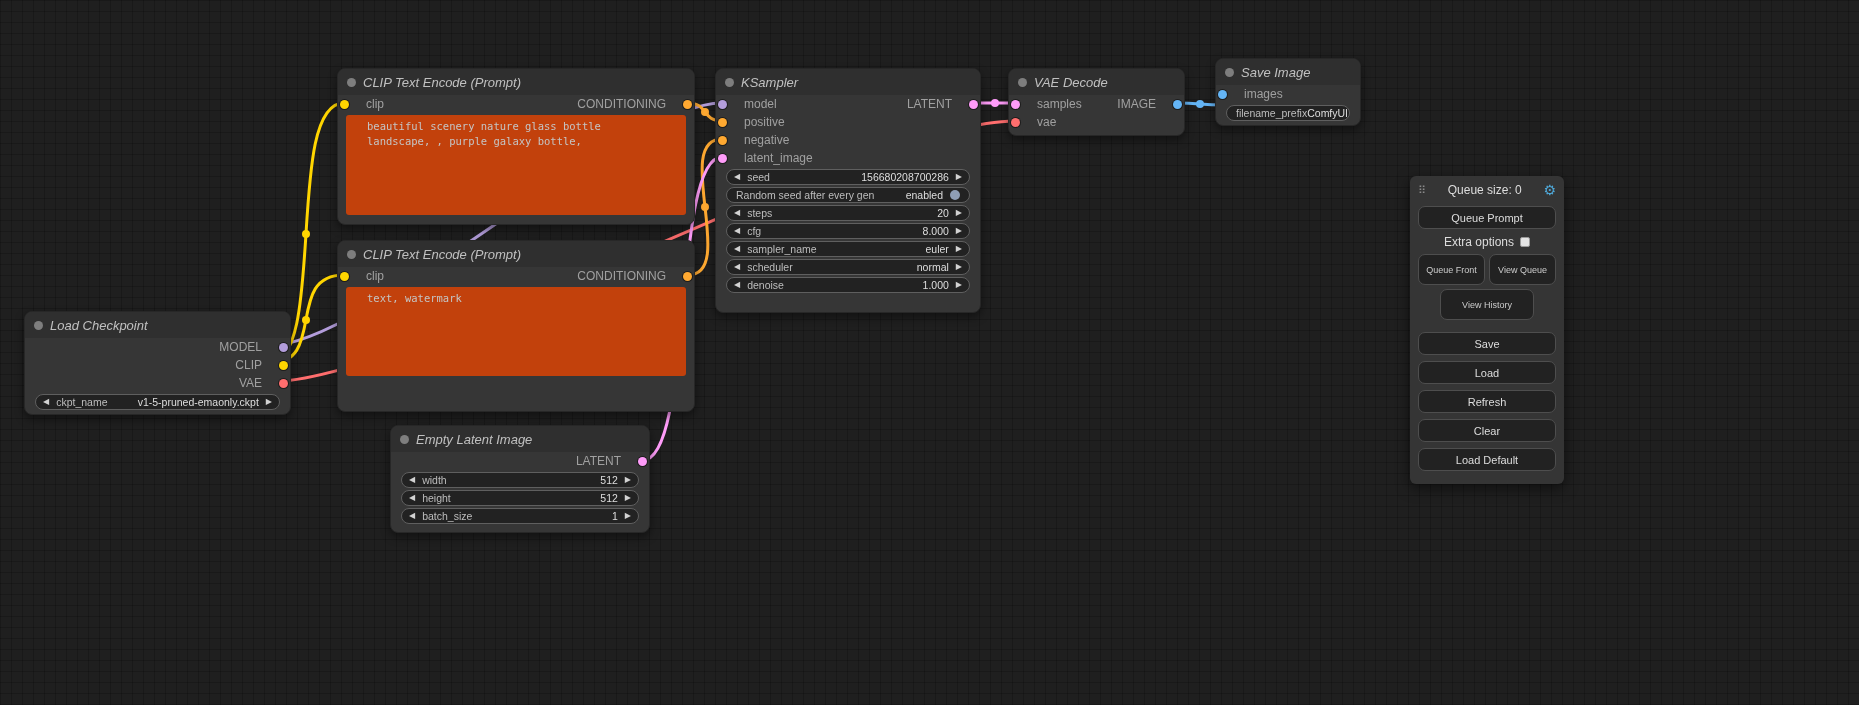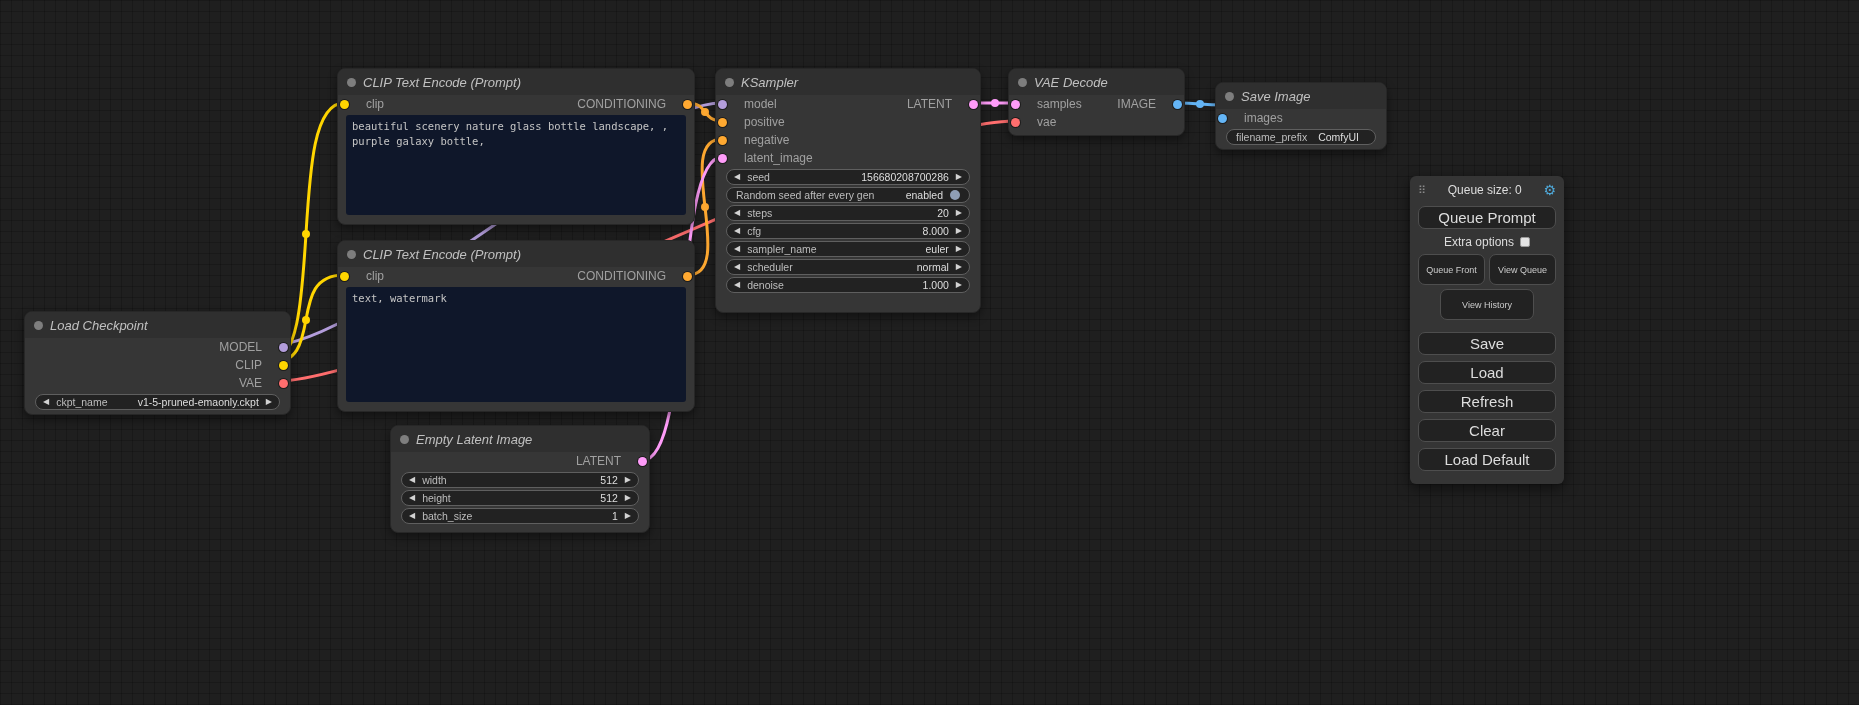--- a/index.html
+++ b/index.html
@@ -49,40 +49,40 @@
     display: flex; align-items: center; font-size: 10.5px;
     padding: 0 7px; color: #c9c9c9; cursor: pointer;
   }
   .widget .arr { font-size: 8px; color: #d2d2d2; line-height: 1; }
   .widget .wname { margin-left: 7px; color: #bdbdbd; white-space: nowrap; }
   .widget .wval { margin-left: auto; margin-right: 7px; color: #dedede; white-space: nowrap; }
   .widget.noarrow { padding: 0 9px; }
   .widget.noarrow .wname { margin-left: 0; }
   .toggle-dot { width: 10px; height: 10px; border-radius: 50%; flex: none; }
   .prompt {
-    margin: 2px 8px; background: #0f172a; border-radius: 3px;
-    padding: 4px 6px; font-family: "DejaVu Sans Mono", monospace;
+    margin: 2px 8px; background: #c2410c; border-radius: 3px;
+    padding: 4px 21px; font-family: "DejaVu Sans Mono", monospace;
     font-size: 10.5px; line-height: 1.4; color: #c5c5c5;
     white-space: pre-wrap; overflow: hidden; cursor: text;
   }
   .menu {
     position: absolute; left: 1410px; top: 176px; width: 154px; z-index: 3;
     background: #353535; border-radius: 6px;
     box-shadow: 0 4px 14px rgba(0,0,0,0.55);
     padding: 5px 8px 10px; display: flex; flex-direction: column; color: #ddd;
   }
   .menu-header { display: flex; align-items: center; height: 18px; margin-bottom: 4px; }
   .drag { color: #8a8a8a; font-size: 11px; cursor: grab; }
   .qsize { flex: 1; text-align: center; font-size: 12px; color: #dddddd; }
   .gear { font-size: 14px; cursor: pointer; }
   .btn {
     font-family: inherit; cursor: pointer;
     background: #222; border: 1px solid #4e4e4e; border-radius: 7px; color: #ddd;
   }
-  .btn.big { height: 23px; font-size: 15px; margin: 3px 0; }
+  .btn.big { height: 23px; font-size: 11px; margin: 3px 0; }
   .extra-row { display: flex; align-items: center; justify-content: center; gap: 6px; height: 18px; margin: 1px 0; font-size: 12px; }
   .checkbox { width: 10px; height: 10px; background: #e4e4e4; border: 1px solid #9a9a9a; border-radius: 2px; cursor: pointer; }
   .small-row { display: flex; gap: 4px; justify-content: center; margin: 2px 0; }
   .btn.small { font-size: 9px; height: 31px; line-height: 10px; padding: 0 6px; border-radius: 7px; flex: 1; color: #ccc; }
   .btn.small.history { flex: 0 0 auto; width: 68%; }
   .group-gap { height: 7px; }
 </style>
 </head>
 <body>
 
@@ -150,21 +150,21 @@
     <div class="title">
       <span class="cdot" style="background: rgb(126, 126, 126);"></span>
       <span>CLIP Text Encode (Prompt)</span>
     </div>
     <div class="srow">
       <span class="dot in" style="background: rgb(255, 213, 0);"></span>
       <span class="in-label">clip</span>
       <span class="out-label">CONDITIONING</span>
       <span class="dot out" style="background: rgb(255, 169, 49);"></span>
     </div>
-    <div class="prompt" style="height:115px;">text, watermark</div>
+    <div class="prompt" style="height:89px;">text, watermark</div>
   </div>
 
   <div class="node" style="left:390px; top:425px; width:260px; height:108px;">
     <div class="title">
       <span class="cdot" style="background: rgb(126, 126, 126);"></span>
       <span>Empty Latent Image</span>
     </div>
     <div class="srow">
       <span class="out-label">LATENT</span>
       <span class="dot out" style="background: rgb(255, 156, 249);"></span>
@@ -265,21 +265,21 @@
       <span class="in-label">samples</span>
       <span class="out-label">IMAGE</span>
       <span class="dot out" style="background: rgb(100, 181, 246);"></span>
     </div>
     <div class="srow">
       <span class="dot in" style="background: rgb(255, 110, 110);"></span>
       <span class="in-label">vae</span>
     </div>
   </div>
 
-  <div class="node" style="left:1215px; top:82px; width:172px; height:68px;">
+  <div class="node" style="left:1215px; top:58px; width:146px; height:68px;">
     <div class="title">
       <span class="cdot" style="background: rgb(126, 126, 126);"></span>
       <span>Save Image</span>
     </div>
     <div class="srow">
       <span class="dot in" style="background: rgb(100, 181, 246);"></span>
       <span class="in-label">images</span>
     </div>
     <div class="widget noarrow">
       <span class="wname">filename_prefix</span>

